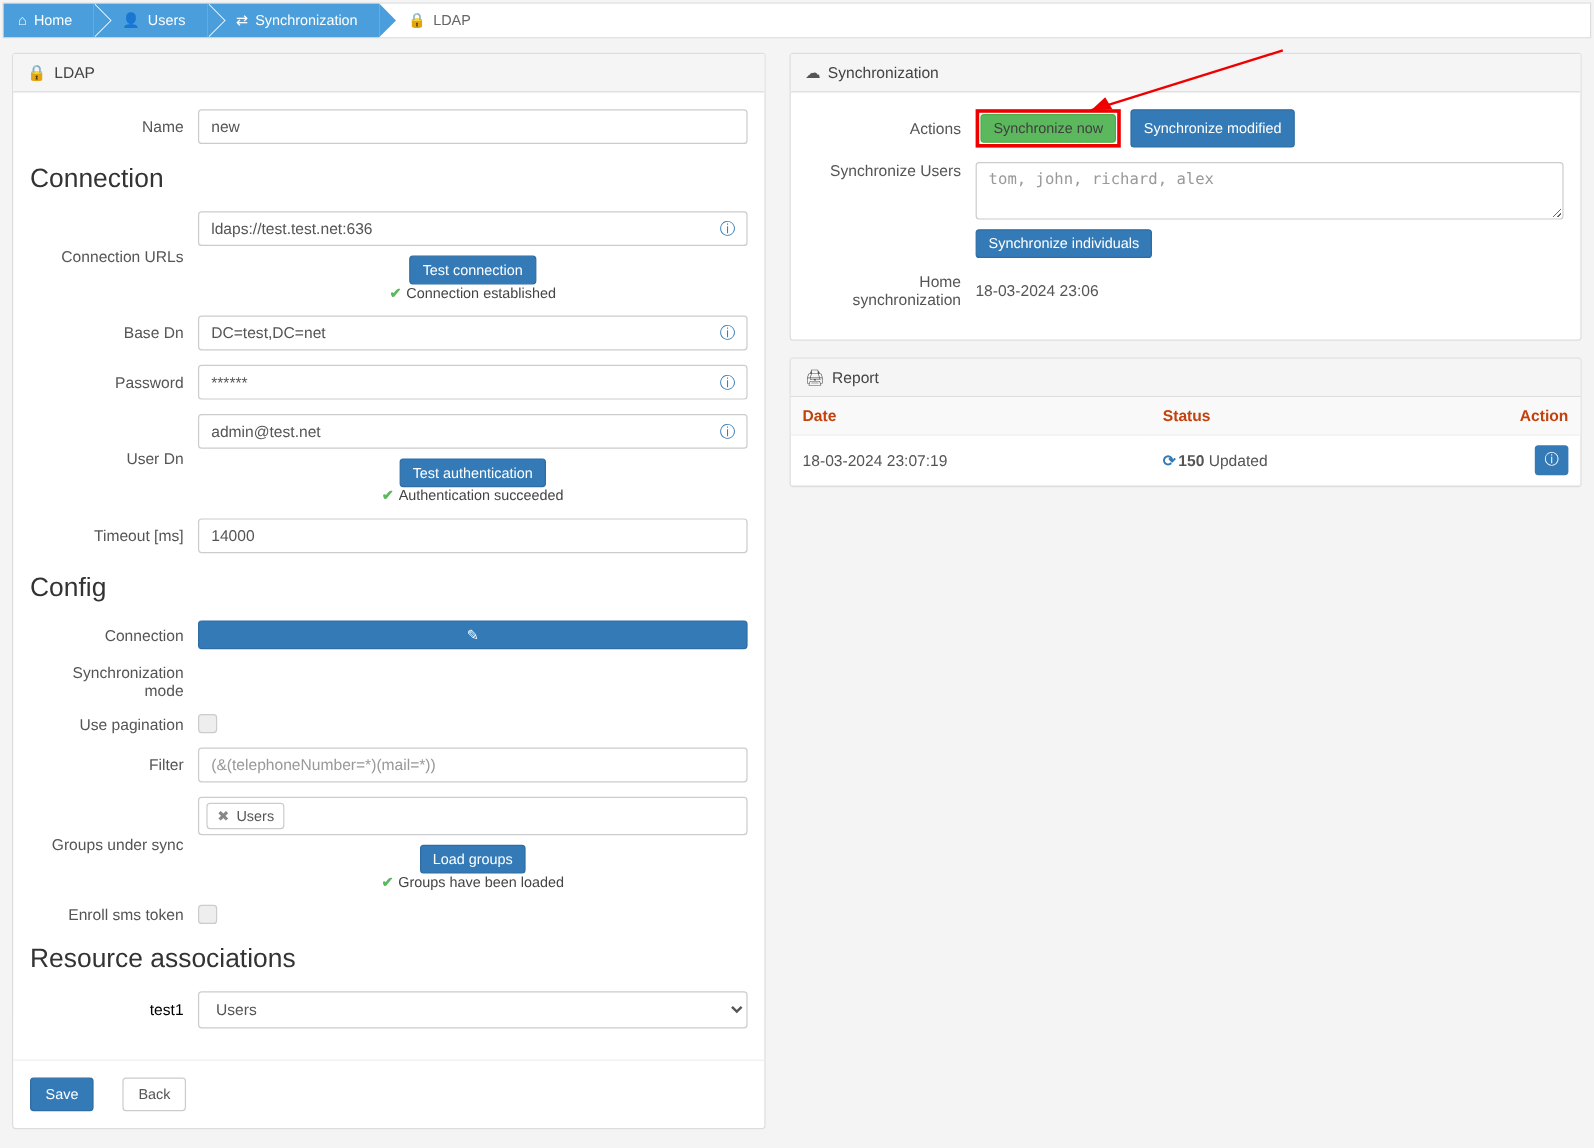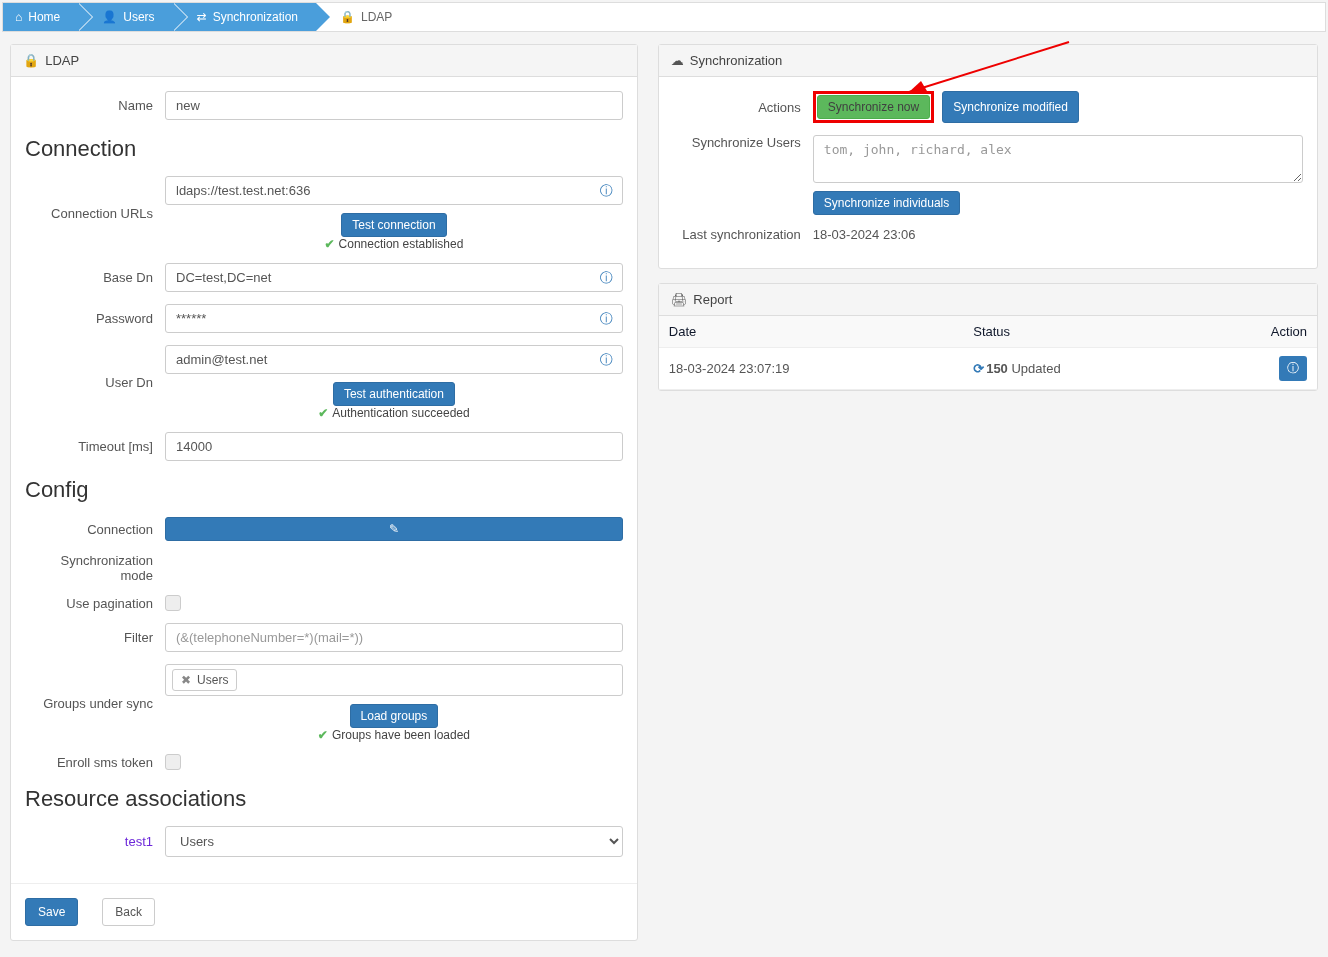--- a/index.html
+++ b/index.html
@@ -21,21 +21,21 @@
 .col-right { flex: 1; display: flex; flex-direction: column; gap: 14px; }
 
 .panel { background: #fff; border: 1px solid #ddd; border-radius: 3px; }
 .panel-heading { background: #f5f5f5; border-bottom: 1px solid #ddd; padding: 8px 12px; font-size: 13px; color: #444; }
 .panel-heading .ic { margin-right: 6px; color: #555; }
 .panel-body { padding: 14px; }
 
 .form-row { display: flex; align-items: center; margin-bottom: 12px; }
 .form-row.top { align-items: flex-start; }
 .form-label { flex: 0 0 140px; text-align: right; padding-right: 12px; font-size: 13px; color: #555; }
-.form-label.link { color: #6d28d9; text-align: right; }
+.form-label.link { color: #000000; text-align: right; }
 .form-field { flex: 1; display: flex; flex-direction: column; gap: 8px; }
 .form-control { width: 100%; padding: 6px 10px; border: 1px solid #ccc; border-radius: 3px; font-size: 13px; color: #555; background: #fff; }
 .form-control::placeholder { color: #999; }
 .input-group { position: relative; }
 .input-addon { position: absolute; right: 10px; top: 50%; transform: translateY(-50%); color: #337ab7; font-size: 13px; }
 
 .section-title { font-size: 22px; font-weight: 400; color: #333; margin: 16px 0 14px 0; }
 
 .btn { display: inline-block; padding: 6px 12px; font-size: 12px; border-radius: 3px; border: 1px solid transparent; cursor: pointer; text-align: center; }
 .btn-primary { background: #337ab7; border-color: #2e6da4; color: #fff; }
@@ -58,21 +58,21 @@
 
 textarea.form-control { resize: both; height: 48px; }
 
 .highlight-box { border: 3px solid #e00; padding: 1px; display: inline-block; }
 .arrow-annotation { position: absolute; pointer-events: none; }
 
 .btn-row { display: flex; gap: 8px; }
 
 .table { width: 100%; border-collapse: collapse; }
 .table th, .table td { padding: 8px 10px; text-align: left; border-bottom: 1px solid #eee; font-size: 13px; }
-.table th { background: #f9f9f9; color: #0f172a; font-weight: normal; }
+.table th { background: #f9f9f9; color: #c2410c; font-weight: bold; }
 .table td.right, .table th.right { text-align: right; }
 .refresh-ic { color: #337ab7; font-weight: bold; margin-right: 2px; }
 .info-btn { background: #337ab7; color: #fff; padding: 4px 8px; border-radius: 3px; font-size: 12px; display: inline-block; }
 
 .footer-btns { padding: 14px; border-top: 1px solid #eee; display: flex; gap: 24px; }
 .tag-input-wrap { border: 1px solid #ccc; border-radius: 3px; padding: 2px 4px; min-height: 30px; }
 .sync-panel-body { position: relative; }
 </style>
 </head>
 <body>
@@ -245,21 +245,21 @@
             </div>
         </div>
         <div class="form-row top">
           <div class="form-label">Synchronize Users</div>
           <div class="form-field">
             <textarea class="form-control" placeholder="tom, john, richard, alex" style=""></textarea>
             <div><button class="btn btn-primary btn-sm">Synchronize individuals</button></div>
           </div>
         </div>
         <div class="form-row">
-          <div class="form-label">Last synchronization</div>
+          <div class="form-label">Home synchronization</div>
           <div class="form-field">
               <span>18-03-2024 23:06</span>
             </div>
         </div>
       </div>
     </div>
 
     <div class="panel">
       <div class="panel-heading"><span class="ic">🖨</span><span>Report</span></div>
       <table class="table">

